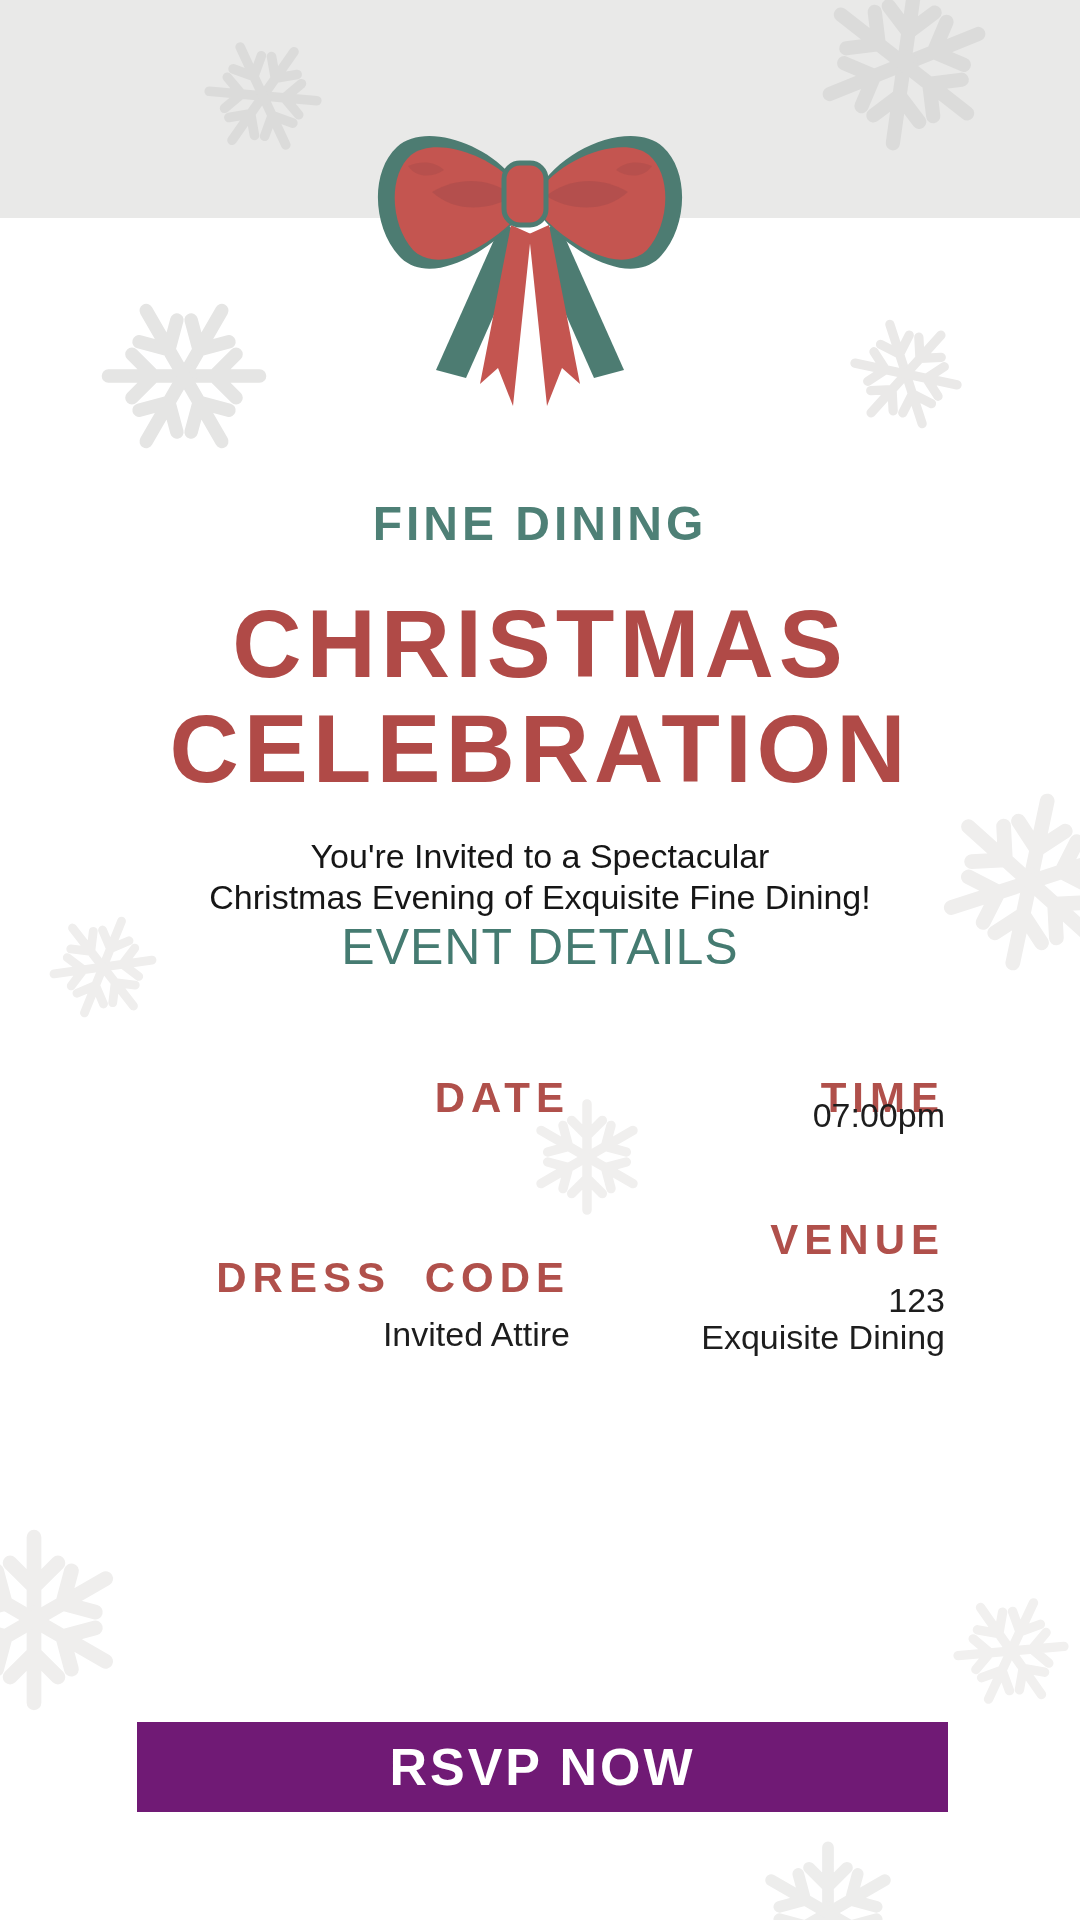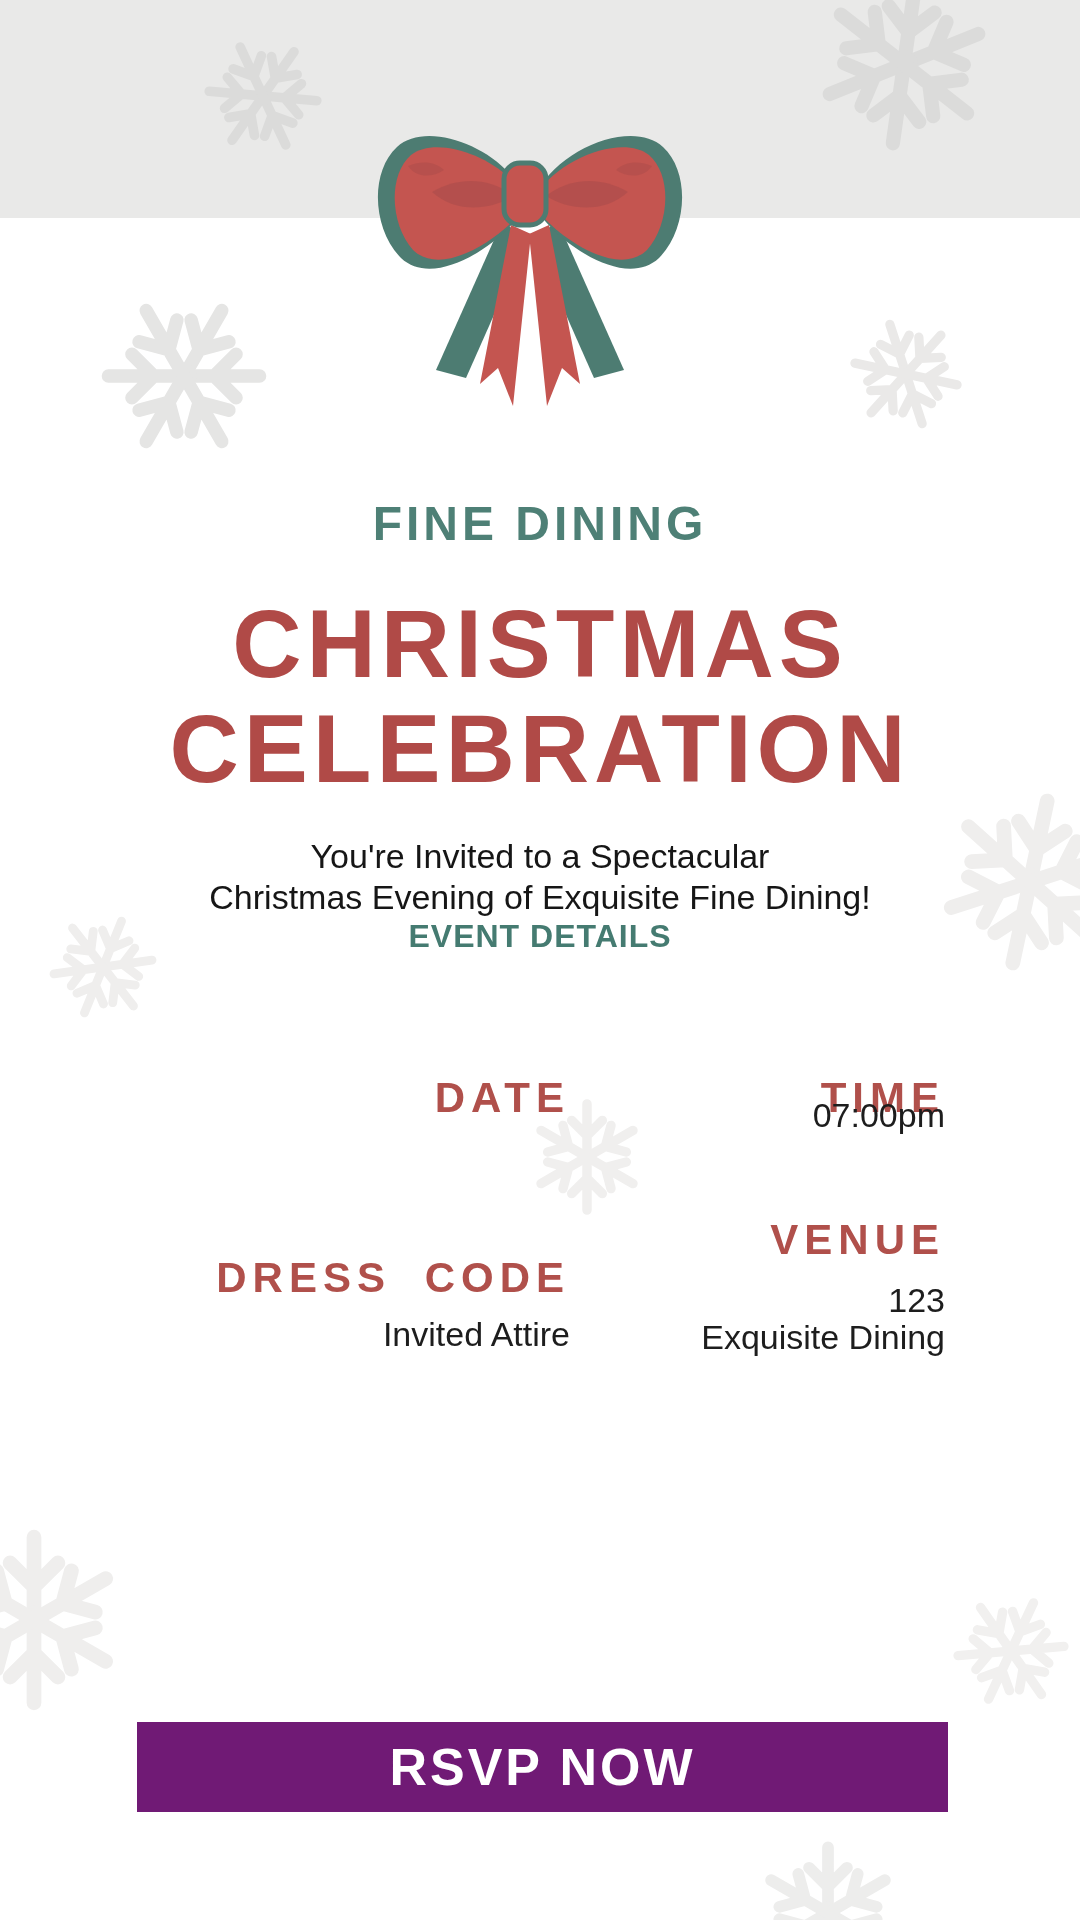--- a/index.html
+++ b/index.html
@@ -26,21 +26,21 @@
     top:496px;font-size:48px;font-weight:bold;color:#4e8076;letter-spacing:4px;
   }
   .title{
     top:592px;font-size:96px;font-weight:bold;color:#b04a47;
     line-height:1.09;letter-spacing:5px;white-space:pre-line;
   }
   .invite{
     top:836px;font-size:34px;color:#161616;line-height:1.22;white-space:pre-line;
   }
   .section-heading{
-    top:918px;font-size:32px;font-weight:bold;color:#457b71;letter-spacing:1px;
+    top:918px;font-size:50px;font-weight:normal;color:#457b71;letter-spacing:1px;
   }
   .detail-label{
     position:absolute;font-size:42px;font-weight:bold;color:#b0504b;letter-spacing:6px;
   }
   .detail-value{
     position:absolute;font-size:34px;color:#1d1d1d;line-height:1.08;white-space:pre-line;
   }
   .col-left{left:140px;width:430px;text-align:right;}
   .col-right{left:540px;width:405px;text-align:right;}
   .wide-words{word-spacing:16px;}

